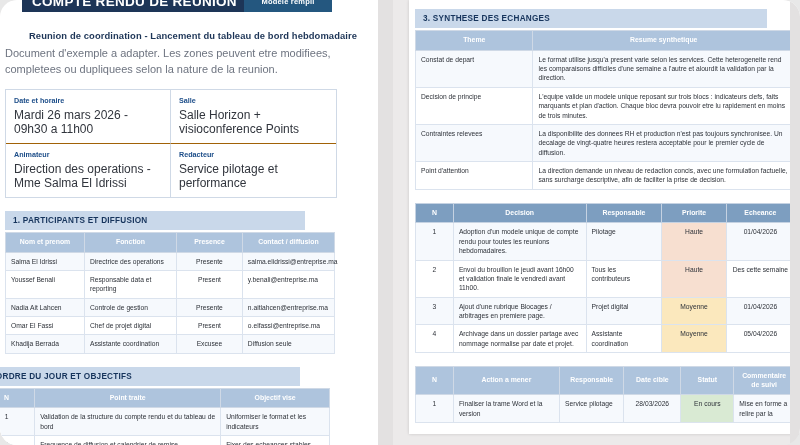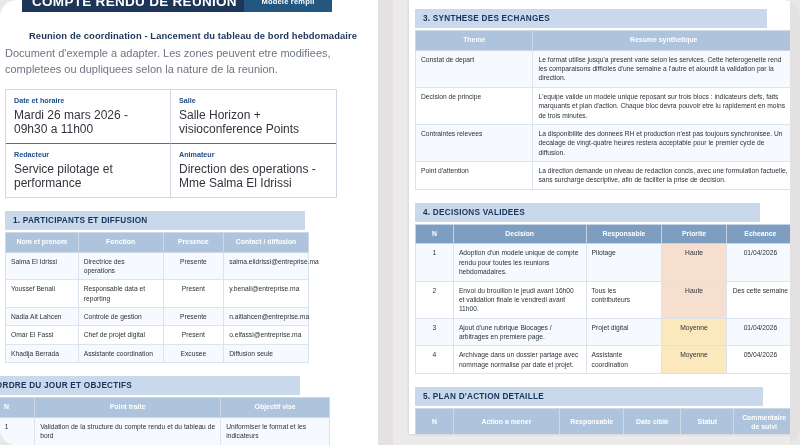--- a/index.html
+++ b/index.html
@@ -110,30 +110,30 @@
       <div class="info-grid">
         <div class="info-cell">
           <div class="info-k">Date et horaire</div>
           <div class="info-v">Mardi 26 mars 2026 - 09h30 a 11h00</div>
         </div>
         <div class="info-cell">
           <div class="info-k">Salle</div>
           <div class="info-v">Salle Horizon + visioconference Points</div>
         </div>
         <div class="info-cell">
+          <div class="info-k">Animateur</div>
+          <div class="info-v">Direction des operations - Mme Salma El Idrissi</div>
+        </div>
+        <div class="info-cell">
           <div class="info-k">Redacteur</div>
           <div class="info-v">Service pilotage et performance</div>
         </div>
-        <div class="info-cell">
-          <div class="info-k">Animateur</div>
-          <div class="info-v">Direction des operations - Mme Salma El Idrissi</div>
-        </div>
-      </div>
-
-      <div class="block" style="margin-left:5px;width:304px;">
+      </div>
+
+      <div class="block" style="margin-left:5px;width:330px;">
         <div class="sec-head" style="width:300px;box-sizing:border-box;">1. PARTICIPANTS ET DIFFUSION</div>
         <div class="tbl-wrap">
           <table class="t">
             <colgroup>
                 <col style="width:24%">
                 <col style="width:28%">
                 <col style="width:20%">
                 <col style="width:28%">
               </colgroup>
             <thead>
@@ -258,21 +258,20 @@
               <tr>
                 <td>Point d'attention</td>
                 <td>La direction demande un niveau de redaction concis, avec une formulation factuelle, sans surcharge descriptive, afin de faciliter la prise de decision.</td>
               </tr>
             </tbody>
           </table>
         </div>
       </div>
 
       <div class="block shift" style="width:380px;">
-        <div class="sec-head" style="width:345px;box-sizing:border-box;">4. DECISIONS VALIDEES</div>
         <div class="tbl-wrap">
           <table class="t dark">
             <colgroup>
                 <col style="width:10%">
                 <col style="width:35%">
                 <col style="width:20%">
                 <col style="width:17%">
                 <col style="width:18%">
               </colgroup>
             <thead>
@@ -312,21 +311,20 @@
                 <td>Assistante coordination</td>
                 <td class="p-moy">Moyenne</td>
                 <td class="c">05/04/2026</td>
               </tr>
             </tbody>
           </table>
         </div>
       </div>
 
       <div class="block shift" style="width:380px;">
-        <div class="sec-head" style="width:348px;box-sizing:border-box;">5. PLAN D'ACTION DETAILLE</div>
         <div class="tbl-wrap">
           <table class="t">
             <colgroup>
                 <col style="width:10%">
                 <col style="width:28%">
                 <col style="width:17%">
                 <col style="width:15%">
                 <col style="width:14%">
                 <col style="width:16%">
               </colgroup>

